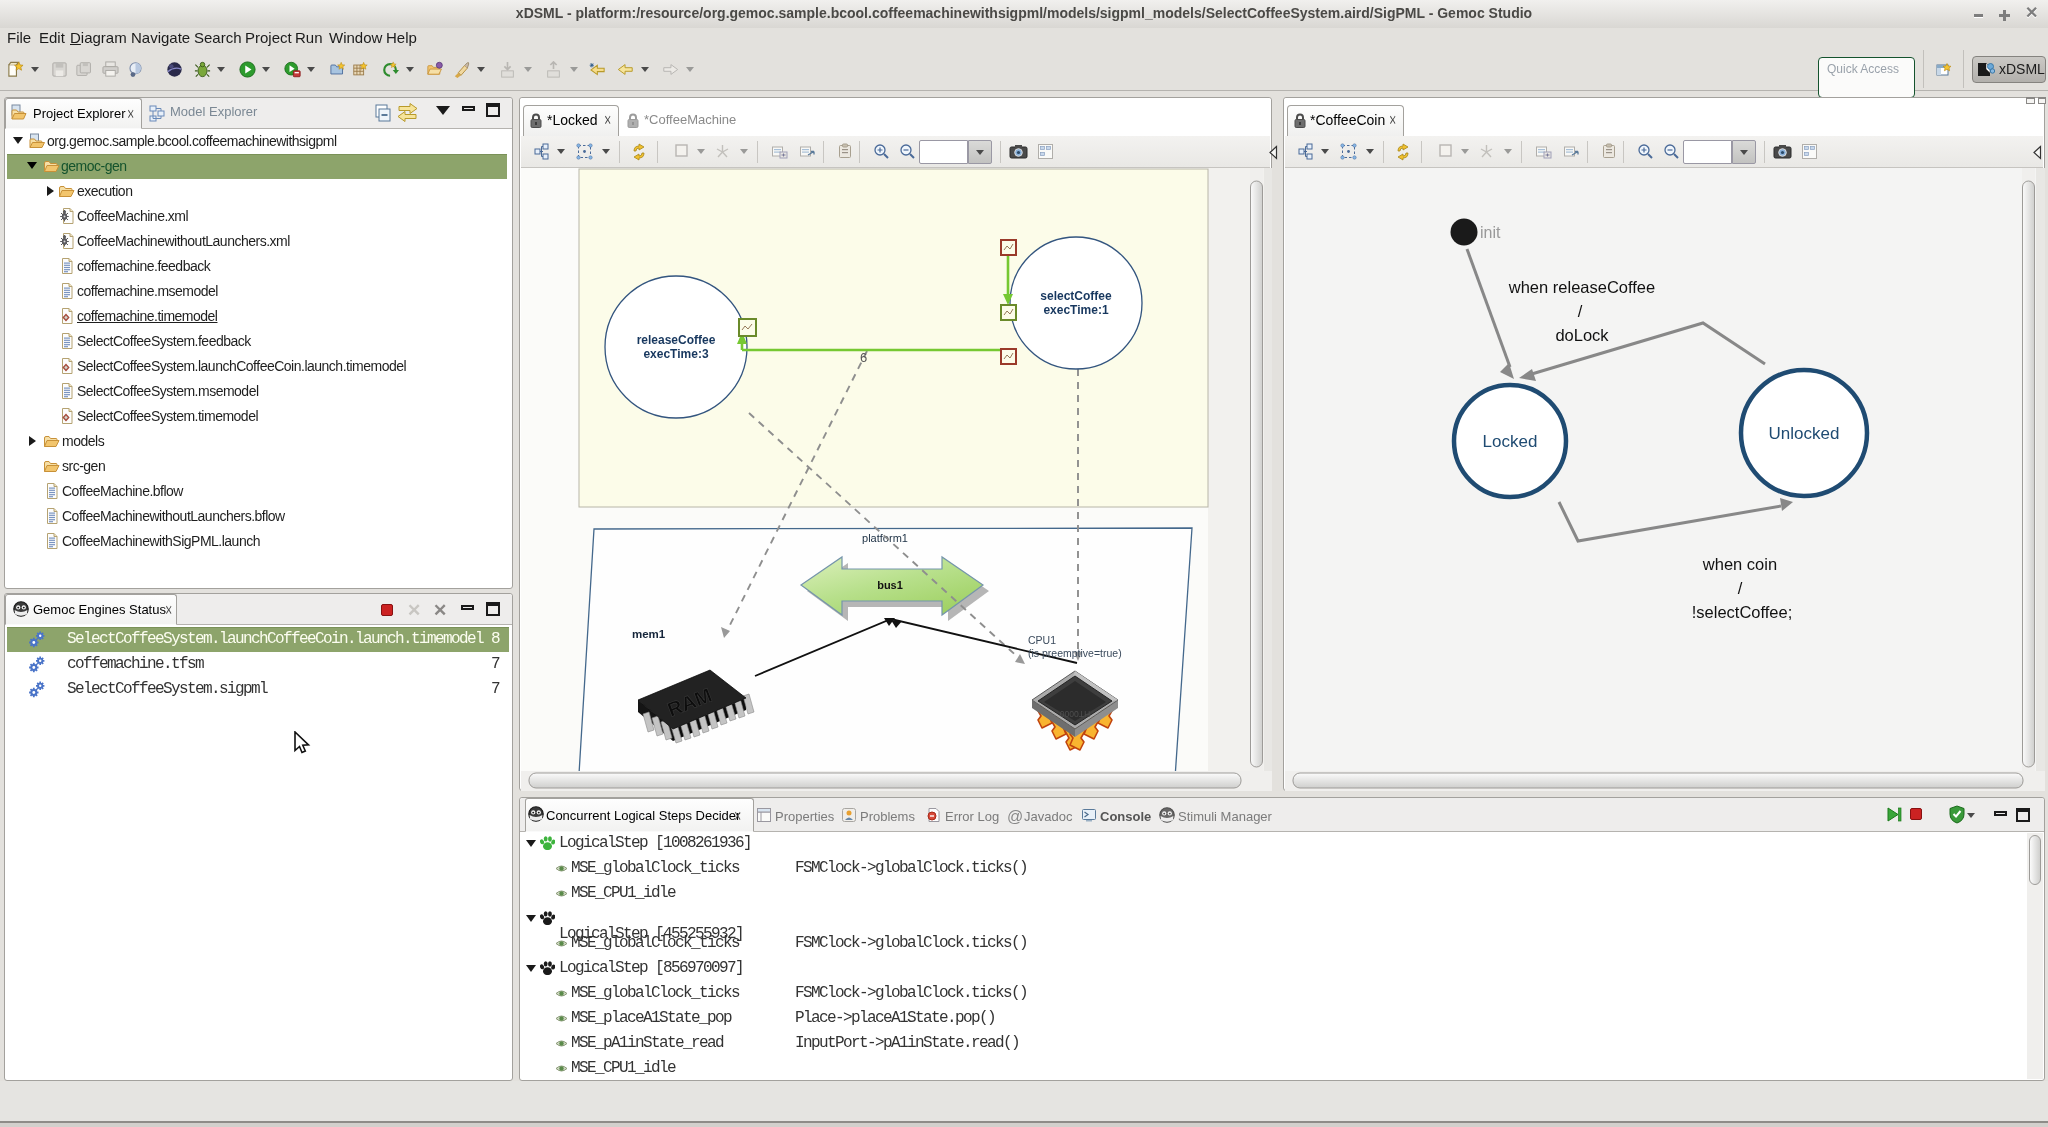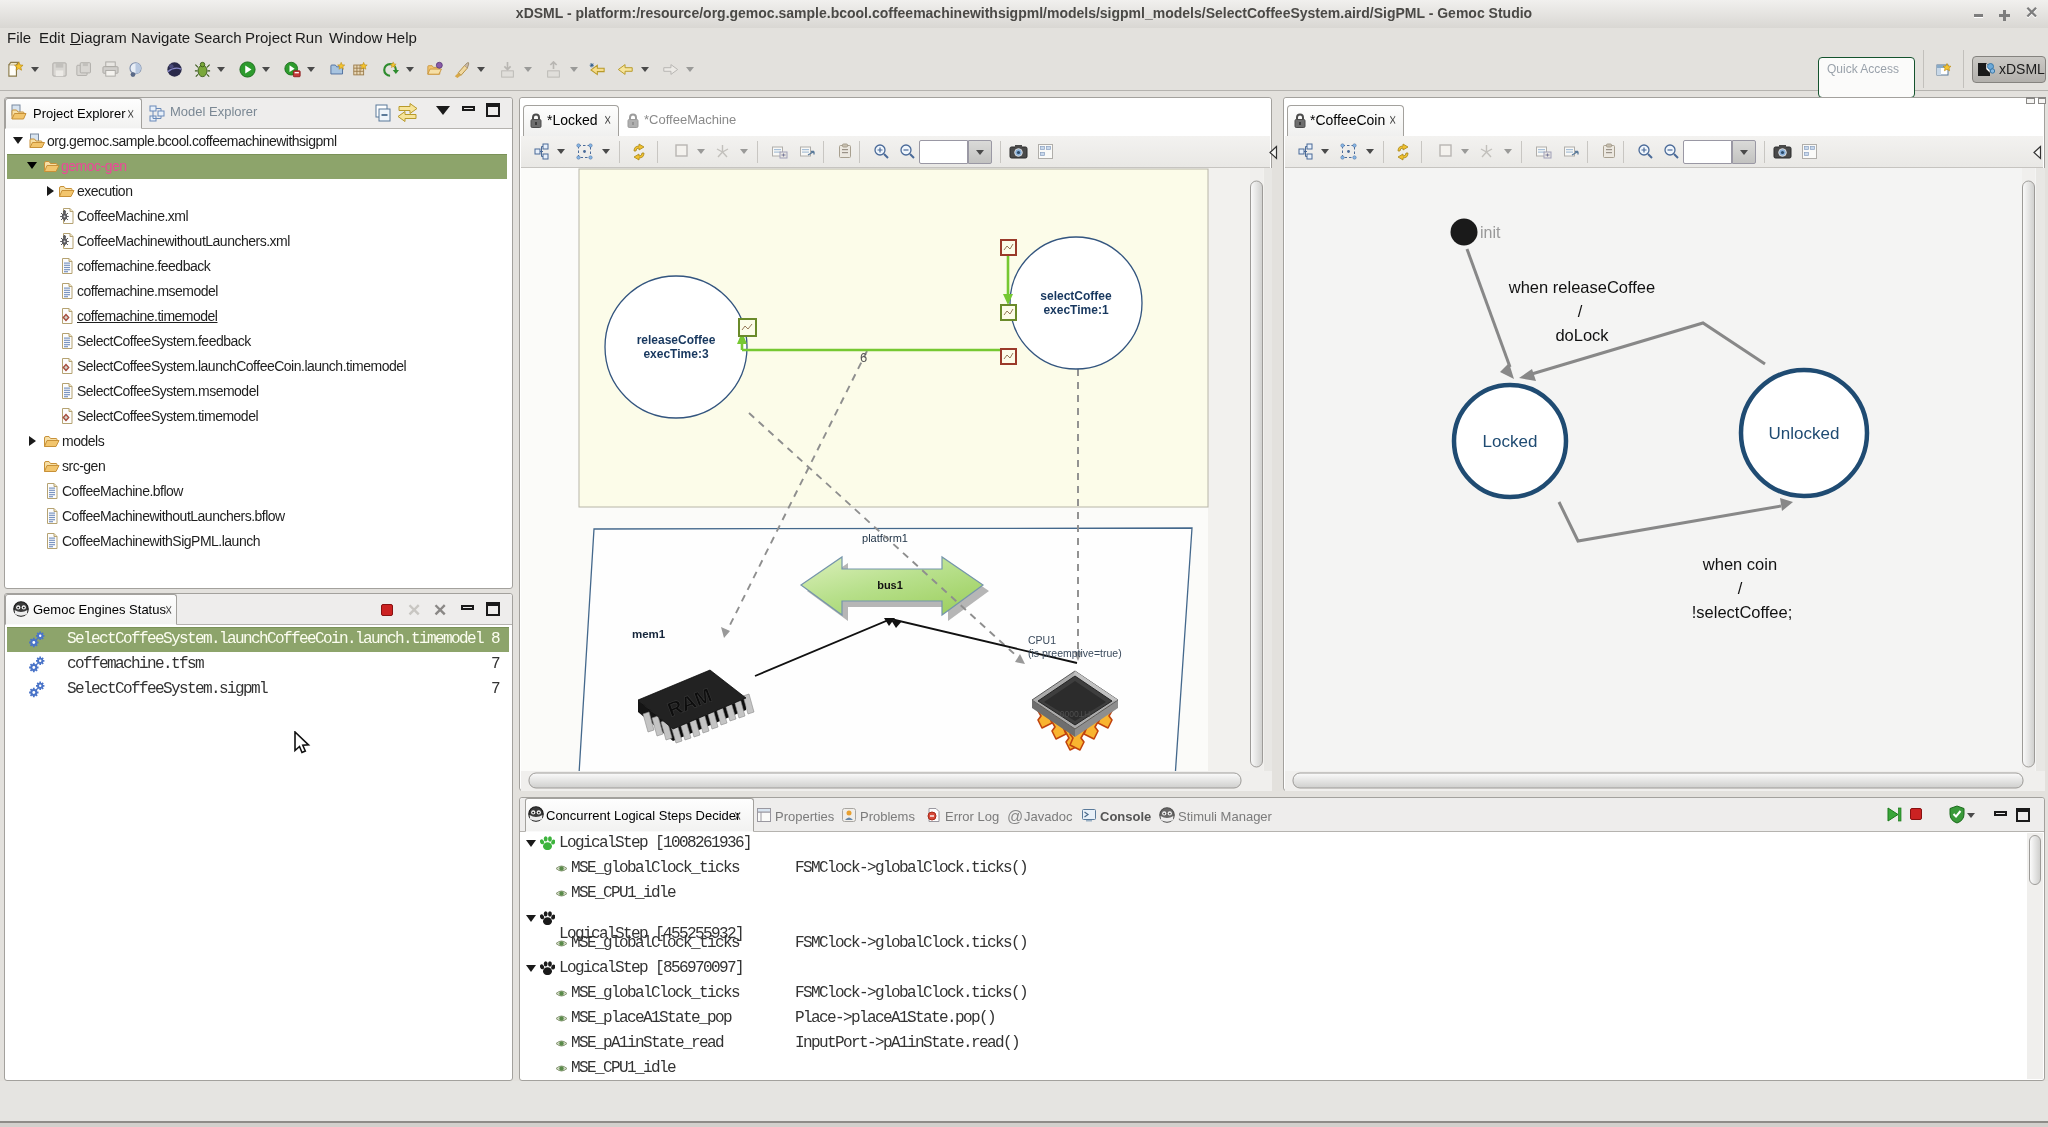--- a/index.html
+++ b/index.html
@@ -293,21 +293,21 @@
         <path d="M1,14.5 L3.5,9.5 L15.5,9.5 L13,14.5 Z" fill="#f2c56d" stroke="#c89138"></path>
       </svg>
       <div class="tlabel" style="left:42px;">org.gemoc.sample.bcool.coffeemachinewithsigpml</div>
     </div>
     <div class="trow">
         <div class="sel-green abs" style="left:2px; right:4px; top:0; bottom:0; border-top:1px solid #7a9158;"></div>
       <div class="tri open" style="left:22px; border-top-color:#000;"></div>
       <svg class="ticon" style="left:38px;" width="17" height="17">
           <use href="#folder-open"></use>
         </svg>
-      <div class="tlabel" style="left:56px; color:#ec4899;">gemoc-gen</div>
+      <div class="tlabel" style="left:56px; color:#14532d;">gemoc-gen</div>
     </div>
     <div class="trow">
       <div class="tri closed" style="left:42px;"></div>
       <svg class="ticon" style="left:53px;" width="17" height="17">
           <use href="#folder-open"></use>
         </svg>
       <div class="tlabel" style="left:72px;">execution</div>
     </div>
     <div class="trow">
       <svg class="ticon" style="left:54px;" width="16" height="16" viewBox="0 0 16 16">

